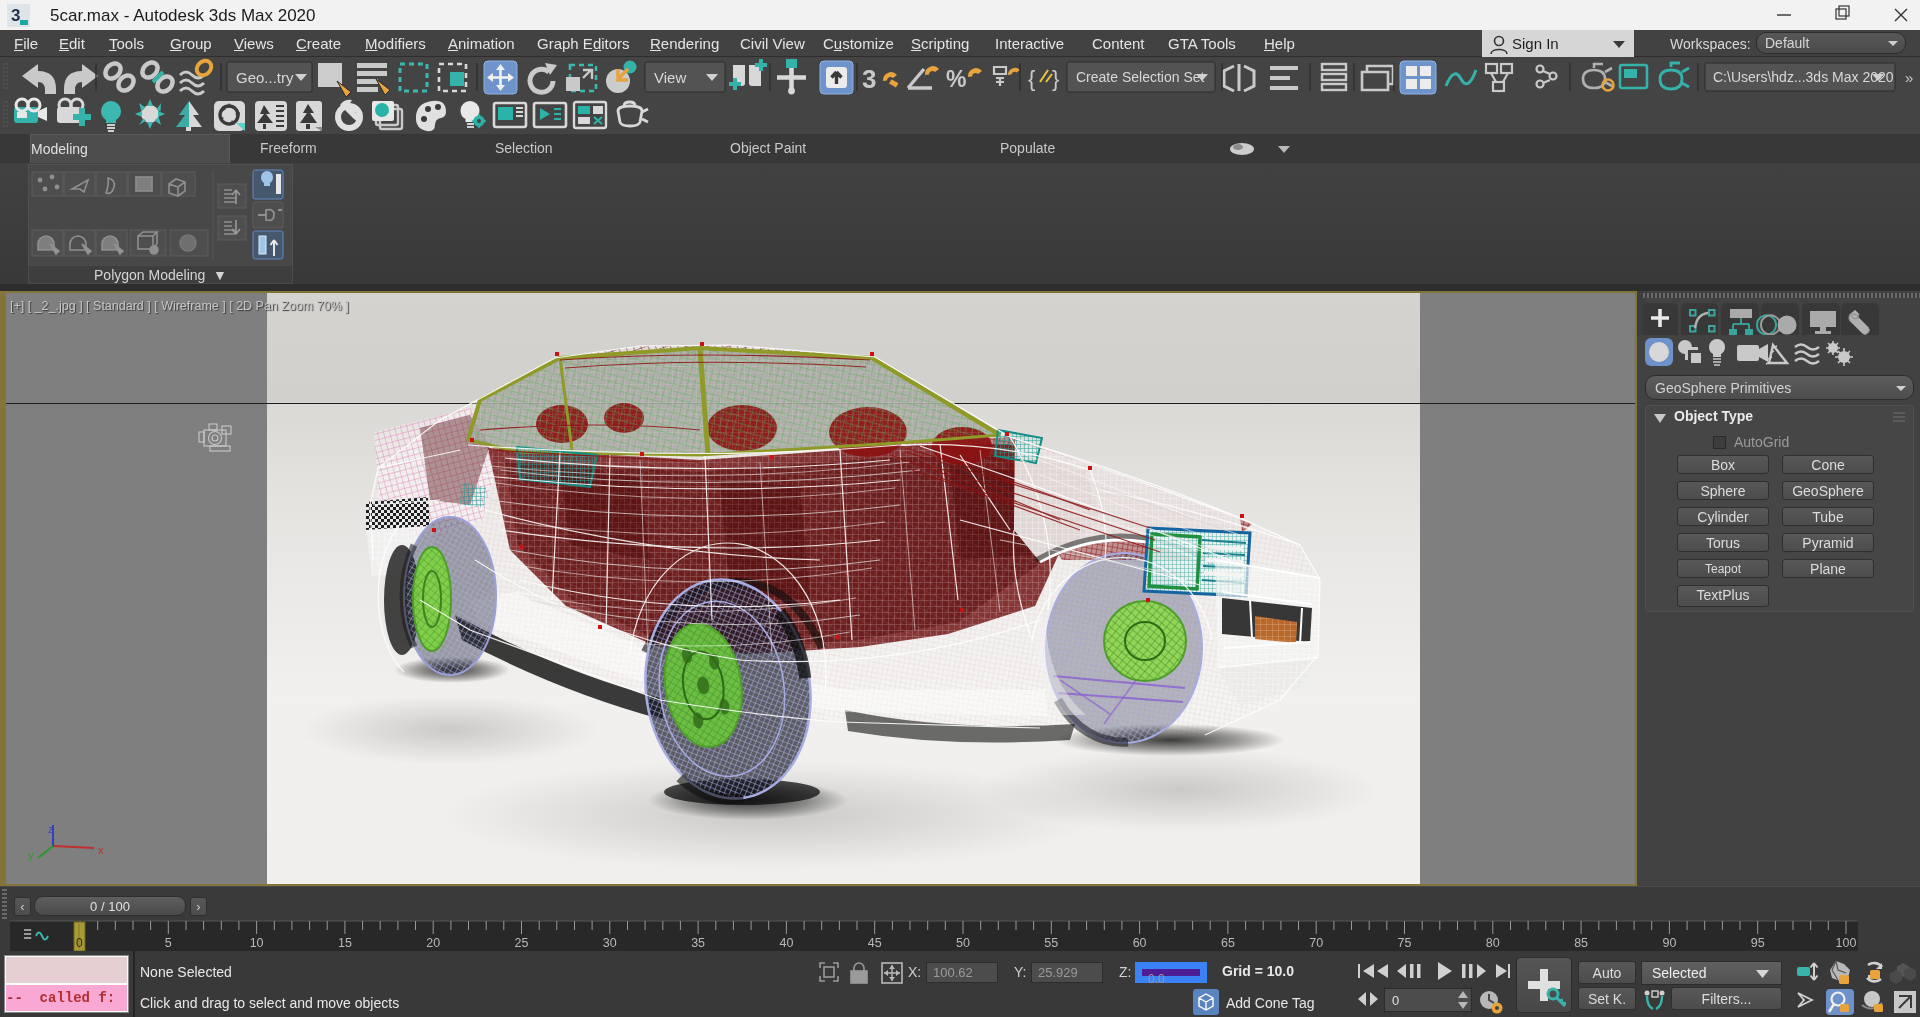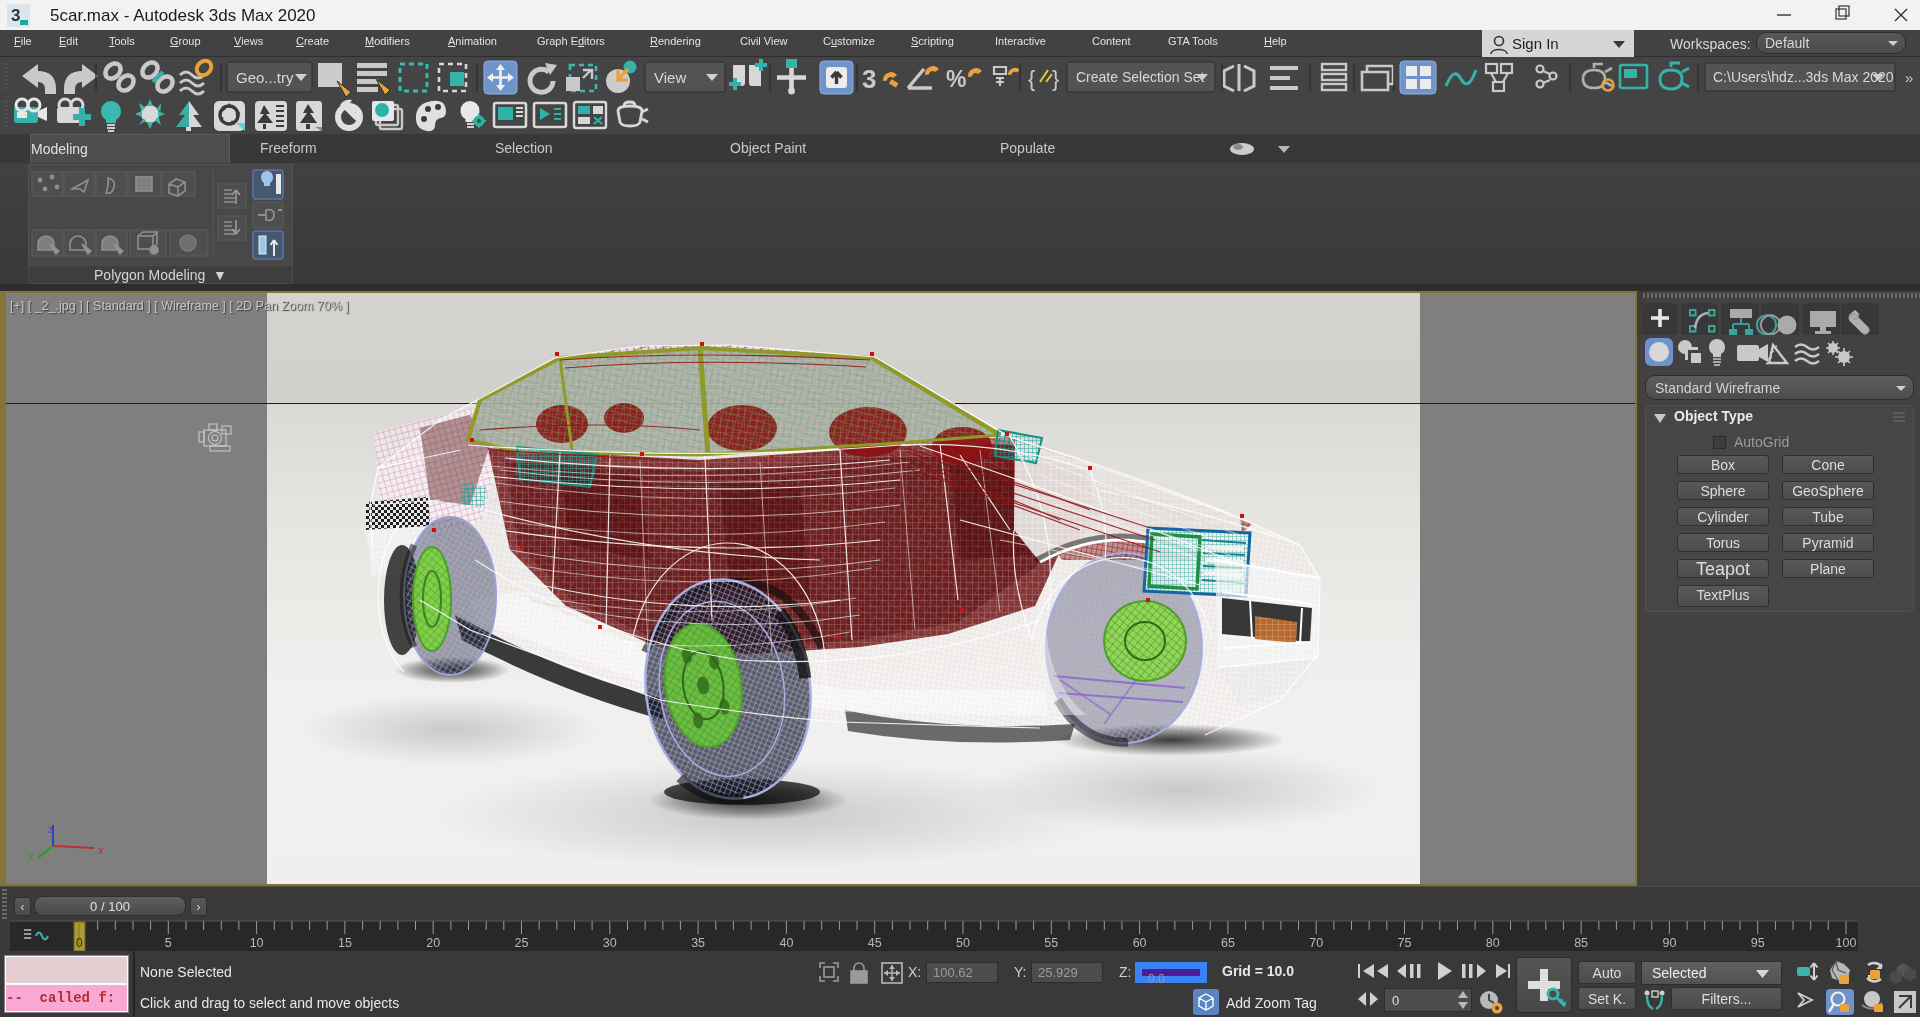--- a/index.html
+++ b/index.html
@@ -2,21 +2,21 @@
 <html><head>
 <meta charset="utf-8">
 <style>
 * { margin:0; padding:0; box-sizing:border-box; }
 html,body { width:1920px; height:1017px; overflow:hidden; background:#3a3a3a;
   font-family:"Liberation Sans", sans-serif; }
 .abs { position:absolute; }
 #titlebar { left:0; top:0; width:1920px; height:30px; background:#f2f2f2; }
 #titletext { left:50px; top:6px; font-size:17px; color:#1b1b1b; }
 #menubar { left:0; top:30px; width:1920px; height:27px; background:#424242; border-bottom:1px solid #2e2e2e; }
-.mi { position:absolute; top:5px; font-size:11px; color:#e4e4e4; }
+.mi { position:absolute; top:5px; font-size:15px; color:#e4e4e4; }
 .mi u { text-decoration:underline; }
 #toolbar1 { left:0; top:57px; width:1920px; height:40px; background:#444444; }
 #toolbar2 { left:0; top:97px; width:1920px; height:37px; background:#444444; }
 #ribbontabs { left:0; top:134px; width:1920px; height:29px; background:#383838; }
 .rtab { position:absolute; top:0; height:29px; line-height:29px; text-align:left; font-size:14px; color:#c8c8c8; }
 #ribbonbody { left:0; top:163px; width:1920px; height:121px; background:linear-gradient(#414141,#393939); }
 #ribbongap { left:0; top:284px; width:1920px; height:8px; background:#2d2d2d; }
 #vpframe { left:0; top:291px; width:1637px; height:595px; background:#83743a; }
 #vp { left:6px; top:293px; width:1629px; height:591px; background:#7f7f7f; overflow:hidden; }
 #photo { position:absolute; left:261px; top:0; width:1153px; height:591px;
@@ -754,39 +754,39 @@
     <g fill="#c9c9c9">
         <circle cx="196" cy="13" r="5"></circle>
         <circle cx="207" cy="22" r="6"></circle>
         <g stroke="#c9c9c9" stroke-width="1.6">
           <path d="M196 6 v3 m0 8 v3 m-7 -7 h3 m8 0 h3 m-12 -5 l2 2 m6 6 l2 2 m0 -10 l-2 2 m-6 6 l-2 2"></path>
           <path d="M207 13 v3 m0 12 v3 m-9 -9 h3 m12 0 h3 m-15 -6 l2.5 2.5 m7 7 l2.5 2.5 m0 -12 l-2.5 2.5 m-7 7 l-2.5 2.5"></path>
         </g>
       </g>
   </svg>
   <div class="combo" style="left:8px;top:84px;width:269px;height:25px;background:linear-gradient(#5d5d5d,#4d4d4d)">
-      <span style="position:absolute;left:9px;top:4px;font-size:14px;color:#d2d2d2">Standard Wireframe</span>
+      <span style="position:absolute;left:9px;top:4px;font-size:14px;color:#d2d2d2">GeoSphere Primitives</span>
     </div>
   <div class="abs" style="left:8px;top:114px;width:269px;height:207px;background:#464646;border:1px solid #515151;border-radius:4px">
     <svg class="abs" style="left:8px;top:8px" width="12" height="10">
         <path d="M0 0 h12 l-6 9z" fill="#c8c8c8"></path>
       </svg>
     <div class="abs" style="left:28px;top:2px;font-size:14px;font-weight:bold;color:#eaeaea">Object Type</div>
     <div class="abs" style="left:247px;top:4px;width:12px;height:12px;background:repeating-linear-gradient(0deg,#5c5c5c 0 2px,#464646 2px 4px)"></div>
     <div class="abs" style="left:67px;top:30px;width:13px;height:13px;background:#3d3d3d;border:1px solid #2a2a2a"></div>
     <div class="abs" style="left:88px;top:28px;font-size:14px;color:#9a9a9a">AutoGrid</div>
     <div class="btn" style="left:31px;top:49px;width:92px;height:19px;font-size:14px;line-height:18px">Box</div>
     <div class="btn" style="left:136px;top:49px;width:92px;height:19px;font-size:14px;line-height:18px">Cone</div>
     <div class="btn" style="left:31px;top:75px;width:92px;height:19px;font-size:14px;line-height:18px">Sphere</div>
     <div class="btn" style="left:136px;top:75px;width:92px;height:19px;font-size:14px;line-height:18px">GeoSphere</div>
     <div class="btn" style="left:31px;top:101px;width:92px;height:19px;font-size:14px;line-height:18px">Cylinder</div>
     <div class="btn" style="left:136px;top:101px;width:92px;height:19px;font-size:14px;line-height:18px">Tube</div>
     <div class="btn" style="left:31px;top:127px;width:92px;height:19px;font-size:14px;line-height:18px">Torus</div>
     <div class="btn" style="left:136px;top:127px;width:92px;height:19px;font-size:14px;line-height:18px">Pyramid</div>
-    <div class="btn" style="left:31px;top:153px;width:92px;height:19px;font-size:18px;line-height:18px">Teapot</div>
+    <div class="btn" style="left:31px;top:153px;width:92px;height:19px;font-size:12px;line-height:18px">Teapot</div>
     <div class="btn" style="left:136px;top:153px;width:92px;height:19px;font-size:14px;line-height:18px">Plane</div>
     <div class="btn" style="left:31px;top:179px;width:92px;height:22px;font-size:14px;line-height:18px">TextPlus</div>
   </div>
 </div>
 <div class="abs" id="timerow">
   <div class="abs" style="left:2px;top:2px;width:5px;height:30px;background:repeating-linear-gradient(0deg,#6a6a6a 0 2px,#3a3a3a 2px 4px)"></div>
   <div class="btn" style="left:14px;top:10px;width:17px;height:19px;font-size:13px;line-height:17px;color:#cfcfcf">‹</div>
   <div class="btn" style="left:34px;top:9px;width:152px;height:20px;font-size:13px;line-height:19px;color:#e0e0e0;border-radius:9px;background:linear-gradient(#5e5e5e,#4a4a4a)">0 / 100</div>
   <div class="btn" style="left:190px;top:10px;width:17px;height:19px;font-size:13px;line-height:17px;color:#cfcfcf">›</div>
 </div>
@@ -951,21 +951,21 @@
   <div class="abs" style="left:926px;top:11px;width:72px;height:21px;background:#4c4c4c;border:1px solid #2c2c2c;font-size:13px;color:#9a9a9a;line-height:20px;padding-left:6px">100.62</div>
   <div class="abs" style="left:1014px;top:13px;font-size:14px;color:#d0d0d0">Y:</div>
   <div class="abs" style="left:1031px;top:11px;width:72px;height:21px;background:#4c4c4c;border:1px solid #2c2c2c;font-size:13px;color:#9a9a9a;line-height:20px;padding-left:6px">25.929</div>
   <div class="abs" style="left:1119px;top:13px;font-size:14px;color:#d0d0d0">Z:</div>
   <div class="abs" style="left:1135px;top:11px;width:72px;height:21px;background:#4c1d95;border:7px solid #3b82f6;font-size:12px;color:#9a9a9a;line-height:20px;padding-left:6px">0.0</div>
   <div class="abs" style="left:1222px;top:12px;font-size:14px;font-weight:bold;color:#e8e8e8">Grid = 10.0</div>
   <div class="abs" style="left:1193px;top:38px;width:26px;height:26px;background:#5a84c0;border-radius:3px"></div>
   <svg class="abs" style="left:1197px;top:42px" width="18" height="18">
       <path d="M9 1 l7 4 v8 l-7 4 -7 -4 v-8z M2 5 l7 4 7 -4 M9 9 v8" fill="none" stroke="#fff" stroke-width="1.4"></path>
     </svg>
-  <div class="abs" style="left:1226px;top:44px;font-size:14px;color:#e8e8e8">Add Zoom Tag</div>
+  <div class="abs" style="left:1226px;top:44px;font-size:14px;color:#e8e8e8">Add Cone Tag</div>
   <svg class="abs" style="left:1350px;top:6px" width="160" height="28">
     <g fill="#d0d0d0">
       <path d="M10 7 v14 l-2 0 v-14z M24 7 l-11 7 11 7z M38 7 l-11 7 11 7z" transform="translate(0,0)"></path>
       <path d="M56 7 l-9 7 9 7z M60 7 h3.5 v14 h-3.5z M67 7 h3.5 v14 h-3.5z"></path>
       <path d="M88 5 l14 9 -14 9z"></path>
       <path d="M112 7 h3.5 v14 h-3.5z M119 7 h3.5 v14 h-3.5z M127 7 l9 7 -9 7z"></path>
       <path d="M146 7 l11 7 -11 7z M158 7 h2.5 v14 h-2.5z"></path>
     </g>
   </svg>
   <svg class="abs" style="left:1356px;top:40px" width="24" height="16">

